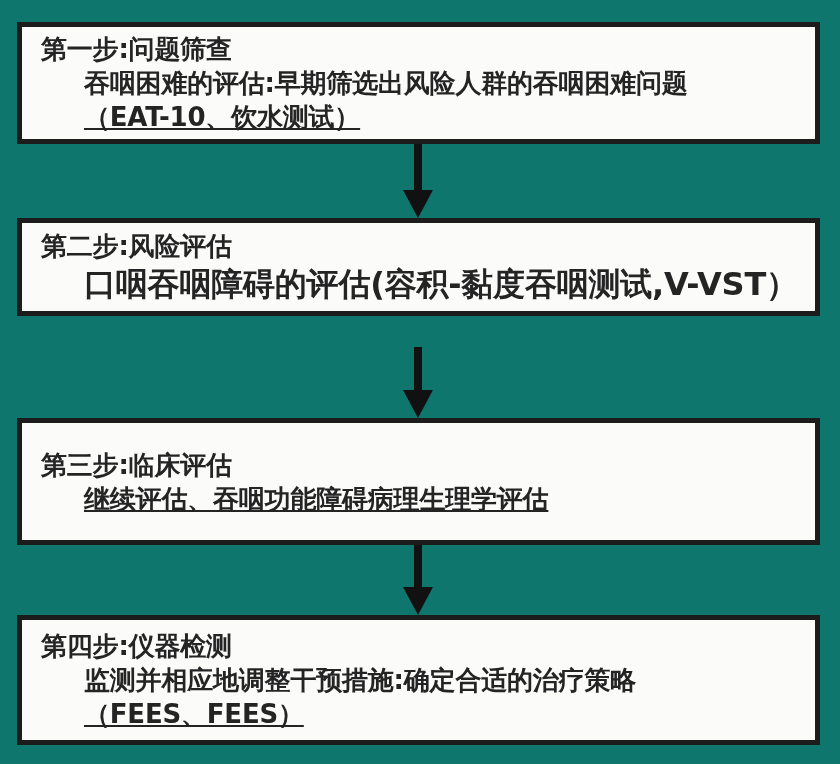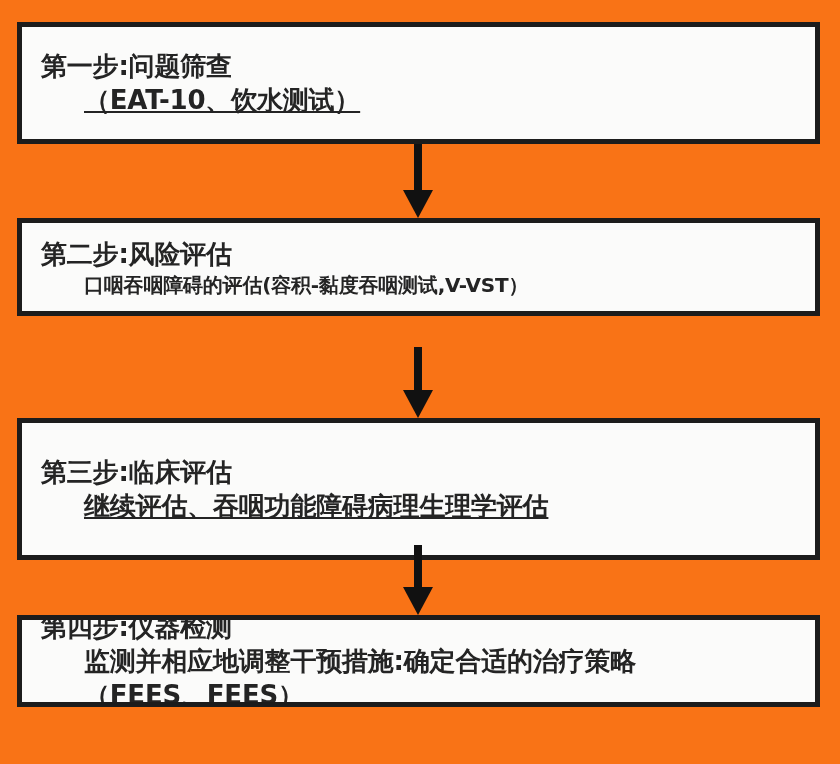--- a/index.html
+++ b/index.html
@@ -8,21 +8,21 @@
     margin: 0; padding: 0;
     width: 840px; height: 764px;
     background: #ffffff;
     font-family: "DejaVu Sans", "Liberation Sans", sans-serif;
     overflow: hidden;
   }
   #flow-root {
     position: relative;
     width: 840px;
     height: 764px;
-    background: #f97316;
+    background: #0f766e;
   }
 
   
   .step-box {
     position: absolute;
     left: 17px;
     width: 803px;
     background: #fbfbfa;
     border: 5px solid #1c1c1c;
     padding: 0;
@@ -30,37 +30,37 @@
   }
   .box-inner {
     padding: 10px 14px 8px 14px;
     height: 100%;
     display: flex;
     flex-direction: column;
     justify-content: center;
   }
   #step-box-1 { top: 22px;  height: 122px; }
   #step-box-2 { top: 218px; height: 98px; }
-  #step-box-3 { top: 418px; height: 142px; }
-  #step-box-4 { top: 615px; height: 92px; }
+  #step-box-3 { top: 418px; height: 127px; }
+  #step-box-4 { top: 615px; height: 130px; }
 
   
   .step-line {
     font-family: "DejaVu Sans", "Liberation Sans", sans-serif;
     font-weight: bold;
     font-size: 26px;
     line-height: 1.30;
     color: #242424;
     white-space: nowrap;
     letter-spacing: -0.2px;
   }
   .step-line.header   { padding-left: 5px;  }
   .step-line.body     { padding-left: 48px; }
   .step-line.body2    { padding-left: 48px; text-decoration: underline; }
-  .step-line.tight    { font-size: 20px; }
+  .step-line.tight    { font-size: 32px; }
 
   
   .arrow {
     position: absolute;
     left: 403px;
     width: 30px;
   }
   .arrow .shaft {
     position: absolute;
     left: 11px;
@@ -90,20 +90,21 @@
   #arrow-3 .head  { top: 42px; }
 </style>
 </head>
 <body>
 
 <div id="flow-root">
 
   <div class="step-box" id="step-box-1">
     <div class="box-inner">
       <div class="step-line header">第一步:问题筛查</div>
+      <div class="step-line body">吞咽困难的评估:早期筛选出风险人群的吞咽困难问题</div>
       <div class="step-line body2">（EAT-10、饮水测试）</div>
     </div>
   </div>
 
   <div class="arrow" id="arrow-1">
     <div class="shaft"></div>
     <div class="head"></div>
   </div>
 
   <div class="step-box" id="step-box-2">

